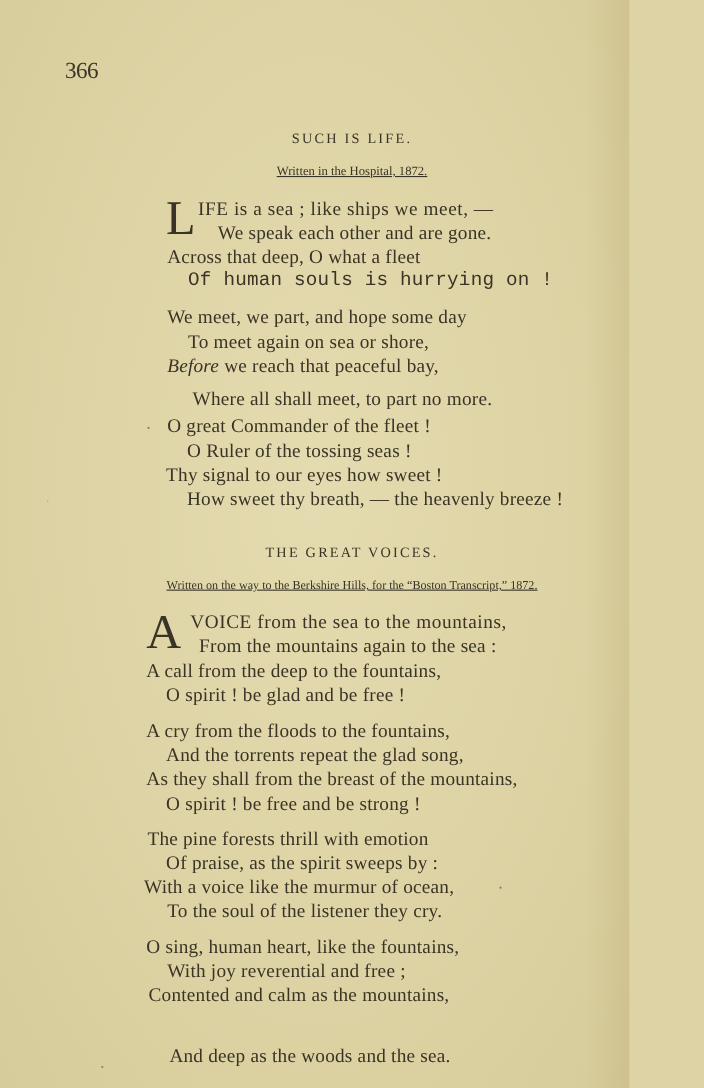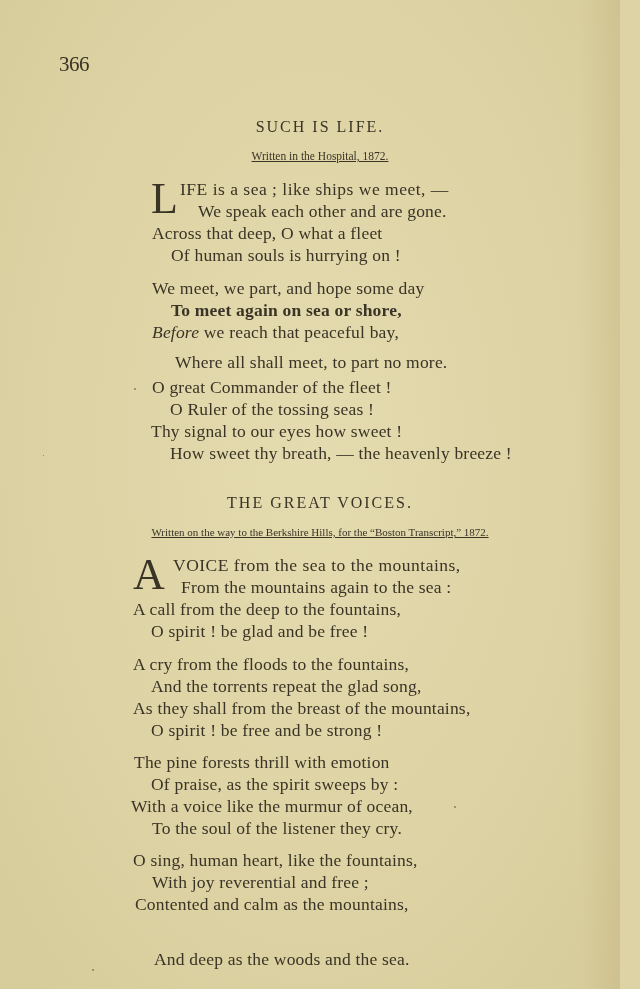--- a/index.html
+++ b/index.html
@@ -7,21 +7,21 @@
       padding: 0;
     }
     body {
       width: 640px;
       height: 989px;
       overflow: hidden;
       background: #ddd3a5;
     }
     .page {
       position: relative;
-      width: 620px;
+      width: 572px;
       height: 989px;
       background:
         radial-gradient(ellipse at 50% 45%, #e4dbb0 0%, #ddd3a4 55%, #d6cb9a 100%);
       font-family: "DejaVu Serif", "Liberation Serif", serif;
       color: #3a3426;
     }
     .page::after {
       content: "";
       position: absolute;
       top: 0; right: 0;
@@ -54,21 +54,21 @@
       font-size: 17px;
       letter-spacing: 1.6px;
       color: #3a3426;
     }
     .poem-title {
       position: absolute;
       left: 0;
       width: 640px;
       text-align: center;
       font-family: "Liberation Serif", serif;
-      font-size: 16px;
+      font-size: 13px;
       letter-spacing: 2px;
       color: #3a3426;
     }
     .poem-subtitle {
       position: absolute;
       left: 0;
       width: 640px;
       text-align: center;
       font-family: "Liberation Serif", serif;
       font-size: 11.5px;
@@ -115,26 +115,26 @@
 
   <div>
     <div class="poem-title" style="top:118px;">SUCH IS LIFE.</div>
     <div class="poem-subtitle" style="top:150px;">Written in the Hospital, 1872.</div>
 
     <div>
       <span class="dropcap" style="left:151px; top:177px;">L</span>
       <div class="line smallcaps" style="left:180px; top:179px;">IFE is a sea ;  like ships we meet, —</div>
       <div class="line" style="left:198px; top:201px;">We speak each other and are gone.</div>
       <div class="line" style="left:152px; top:223px;">Across that deep, O what a fleet</div>
-      <div class="line" style="left:171px; top:245px;">Of human souls is hurrying on !</div>
+      <div class="line" style="left:171px; top:245px;font-family:Liberation Mono, monospace;">Of human souls is hurrying on !</div>
     </div>
 
     <div>
       <div class="line" style="left:152px; top:278px;">We meet, we part, and hope some day</div>
-      <div class="line" style="left:171px; top:300px;font-weight:bold;">To meet again on sea or shore,</div>
+      <div class="line" style="left:171px; top:300px;">To meet again on sea or shore,</div>
       <div class="line" style="left:152px; top:322px;"><span class="ital">Before</span> <span>we reach that peaceful bay,</span></div>
       <div class="line" style="left:175px; top:352px;">Where all shall meet, to part no more.</div>
     </div>
 
     <div>
       <div class="line" style="left:152px; top:377px;">O great Commander of the fleet !</div>
       <div class="line" style="left:170px; top:399px;">O Ruler of the tossing seas !</div>
       <div class="line" style="left:151px; top:421px;">Thy signal to our eyes how sweet !</div>
       <div class="line" style="left:170px; top:443px;">How sweet thy breath, — the heavenly breeze !</div>
     </div>

